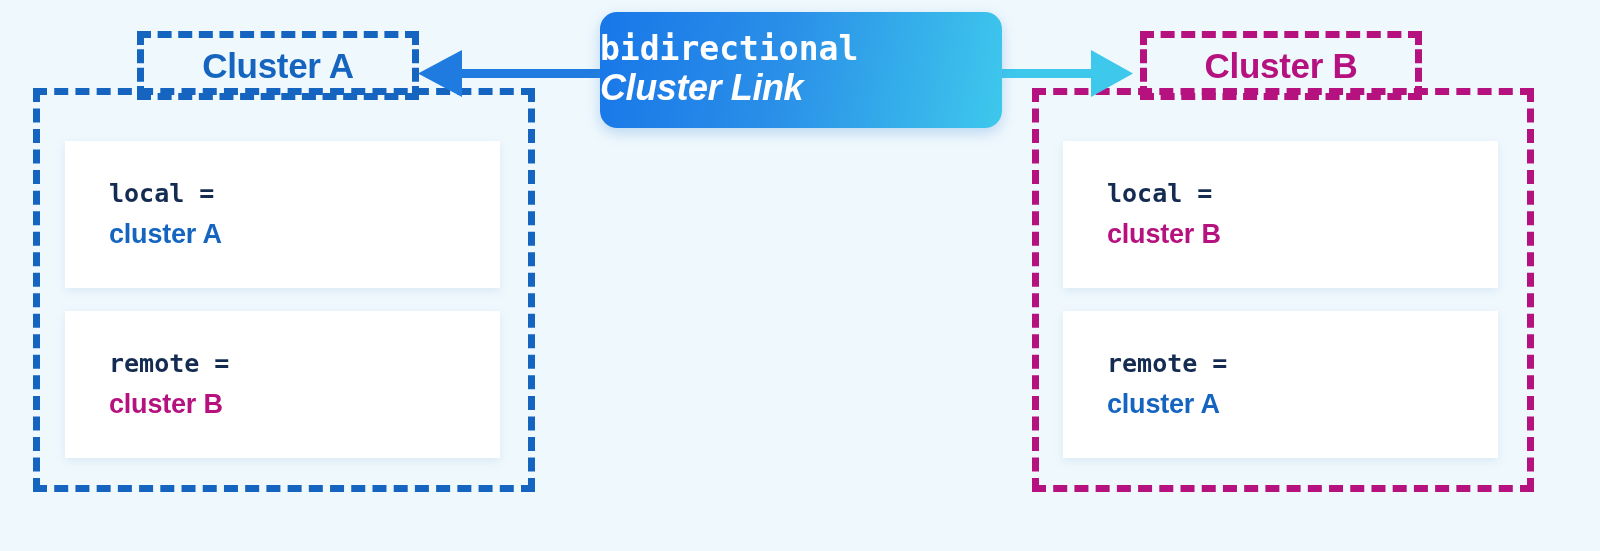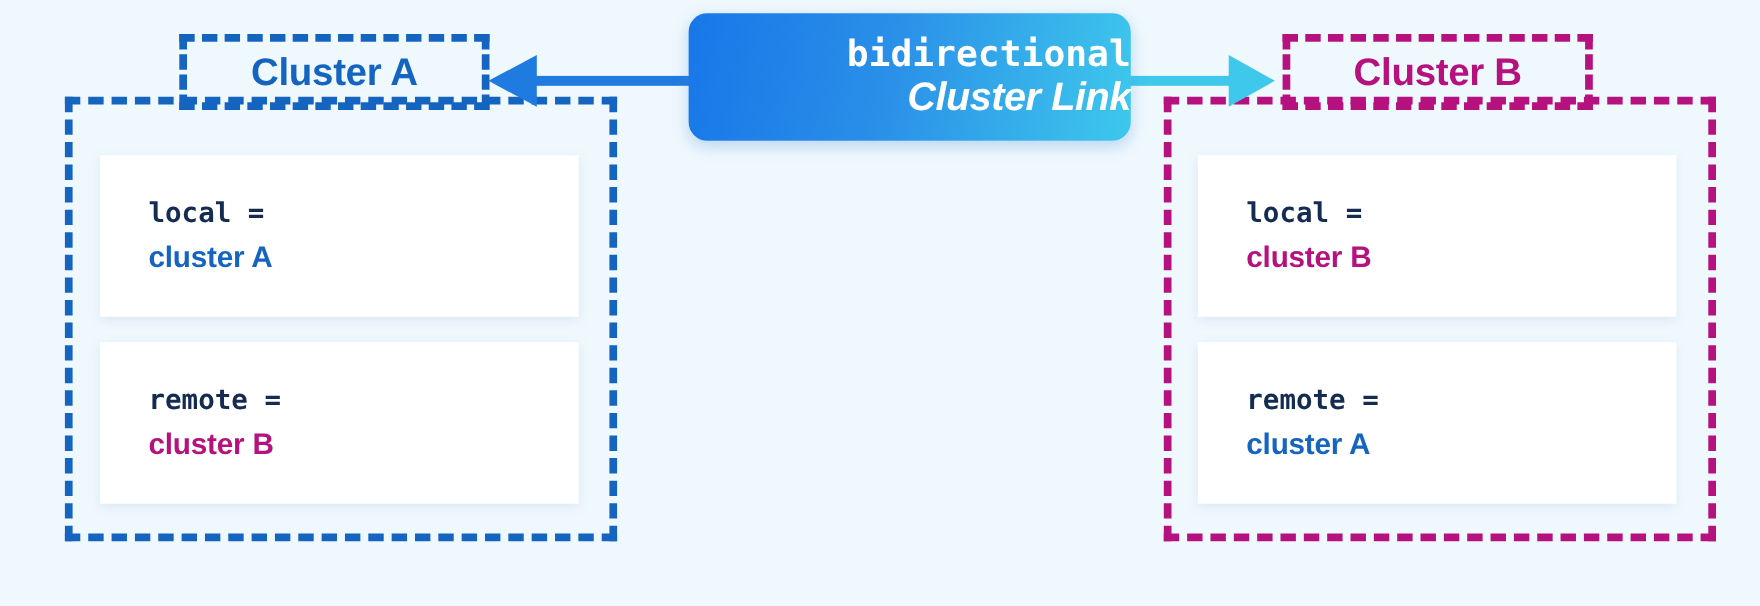--- a/index.html
+++ b/index.html
@@ -13,21 +13,20 @@
     background: #eff8fd;
     font-family: "Liberation Sans", sans-serif;
     overflow: hidden;
   }
 
   #diagram {
     position: relative;
     width: 1296px;
     height: 551px;
     background: #eff8fd;
-    margin-left: 26px;
   }
 
   
   .cluster-box {
     position: absolute;
     box-sizing: border-box;
     border-style: dashed;
     border-width: 7px;
     background: transparent;
   }
@@ -120,21 +119,21 @@
     position: absolute;
     left: 600px;
     top: 12px;
     width: 402px;
     height: 116px;
     border-radius: 17px;
     background: linear-gradient(100deg, #1877E8 0%, #2A8FE8 45%, #3EC8EC 100%);
     box-shadow: 0 5px 14px rgba(70, 140, 215, 0.30);
     display: flex;
     flex-direction: column;
-    align-items: flex-end;
+    align-items: flex-start;
     justify-content: center;
     z-index: 5;
   }
   #link-badge .badge-line1 {
     font-family: "DejaVu Sans Mono", "Liberation Mono", monospace;
     font-size: 33px;
     font-weight: bold;
     color: #ffffff;
     line-height: 1.12;
     white-space: nowrap;

